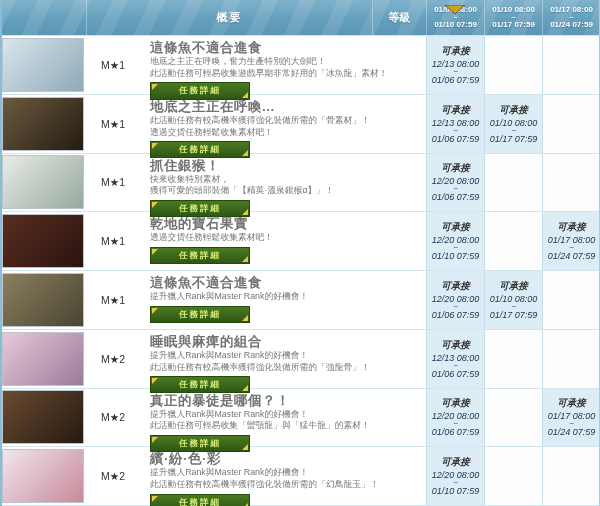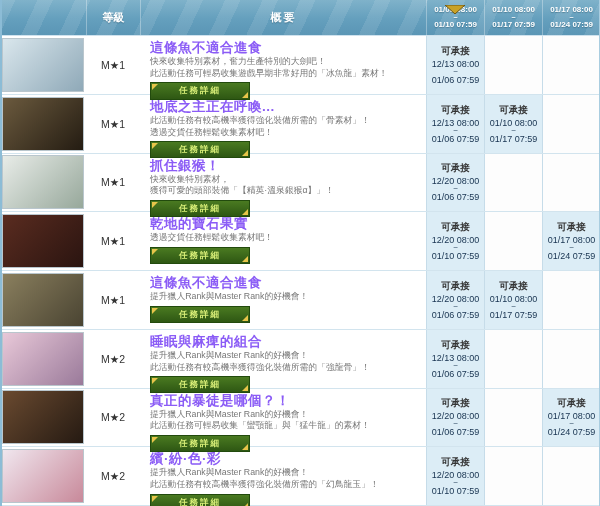--- a/index.html
+++ b/index.html
@@ -35,60 +35,60 @@
   .row{
     display:flex; height:58.75px; box-sizing:border-box;
     border-bottom:1px solid #d2e4ee; background:#fff;
   }
   .cell{box-sizing:border-box;}
   .thumb-cell{width:86px; display:flex; align-items:center; justify-content:center;}
   .thumb{width:80px; height:52px; border:1px solid #b9c6cd;}
   .rank-cell{width:54px; display:flex; align-items:center; justify-content:center;
     font-size:10.5px; color:#333;}
   .summary-cell{width:286px; padding:4px 6px 0 10px;}
-  .q-title{font-size:13.5px; font-weight:bold; color:#8b5cf6; line-height:1.2; letter-spacing:.5px;}
+  .q-title{font-size:13.5px; font-weight:bold; color:#737373; line-height:1.2; letter-spacing:.5px;}
   .q-desc{font-size:8.8px; color:#767676; line-height:1.32;}
   .detail-btn{
     margin-top:2px; position:relative; display:inline-block;
     background:linear-gradient(180deg,#4a7a21,#2e5713);
     border:1px solid #224a0d; color:#d9ef78;
     font-size:8.5px; font-weight:bold; letter-spacing:2px;
     padding:2px 28px 3px; cursor:pointer; font-family:inherit; line-height:1.2;
   }
   .corner{position:absolute; width:0; height:0; border-style:solid;}
   .corner.tl{top:1px; left:1px; border-width:6px 6px 0 0; border-color:#e7c54a transparent transparent transparent;}
   .corner.br{bottom:1px; right:1px; border-width:0 0 6px 6px; border-color:transparent transparent #e7c54a transparent;}
 
   .slot-cell{
     width:58px; border-left:1px solid #c6dce9;
     display:flex; flex-direction:column; align-items:center; justify-content:center;
     background:#fdfdfd;
   }
-  .slot-cell.active{background:#dcedf6;}
+  .slot-cell.active{background:#dcedf6;font-style:italic;}
   .avail{font-size:9.5px; font-weight:bold; color:#333; margin-bottom:1px;}
   .dline{font-size:9px; color:#16324f; white-space:nowrap;}
   .tilde{font-size:8px; color:#16324f; line-height:6px;}
 </style>
 </head>
 <body>
 
 <div class="page">
   <div class="edge-left"></div>
   <div class="edge-right"></div>
 
   <div class="current-marker">
     <svg width="22" height="9" viewBox="0 0 22 9">
       <polygon points="1,0 21,0 11,9" fill="#c9a227" stroke="#6b5312" stroke-width="1"></polygon>
     </svg>
   </div>
 
   <div class="header">
     <div class="hcell h-thumb"></div>
+    <div class="hcell h-summary">概要</div>
     <div class="hcell h-rank">等級</div>
-    <div class="hcell h-summary">概要</div>
     <div class="hcell h-date">
       <span>01/03 08:00</span>
       <span class="htilde">~</span>
       <span>01/10 07:59</span>
     </div>
     <div class="hcell h-date">
       <span>01/10 08:00</span>
       <span class="htilde">~</span>
       <span>01/17 07:59</span>
     </div>
@@ -100,21 +100,21 @@
   </div>
 
   <div id="table-body">
   <div class="row">
     <div class="cell thumb-cell">
       <div class="thumb" style="background: linear-gradient(135deg, rgb(217, 230, 236) 0%, rgb(143, 169, 184) 100%);"></div>
     </div>
     <div class="cell rank-cell">M★1</div>
     <div class="cell summary-cell">
       <div class="q-title">這條魚不適合進食</div>
-      <div class="q-desc">快來收集特別素材，奮力生產特別的大劍吧！</div>
+      <div class="q-desc">地底之主正在呼喚，奮力生產特別的大劍吧！</div>
       <div class="q-desc">此活動任務可輕易收集遊戲早期非常好用的「冰魚龍」素材！</div>
       <button class="detail-btn">
         <span class="corner tl"></span>
         <span>任務詳細</span>
         <span class="corner br"></span>
       </button>
     </div>
     <div class="cell slot-cell active">
           <span class="avail">可承接</span>
           <span class="dline">12/13 08:00</span>

